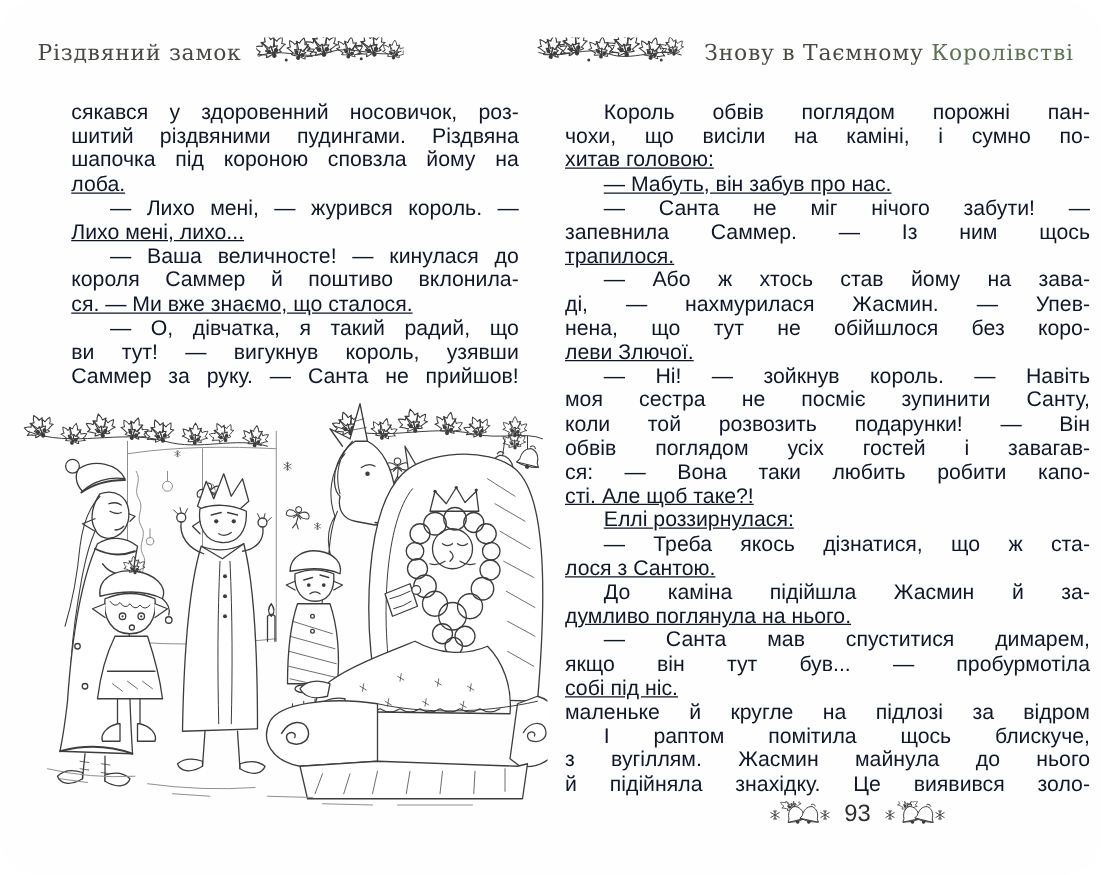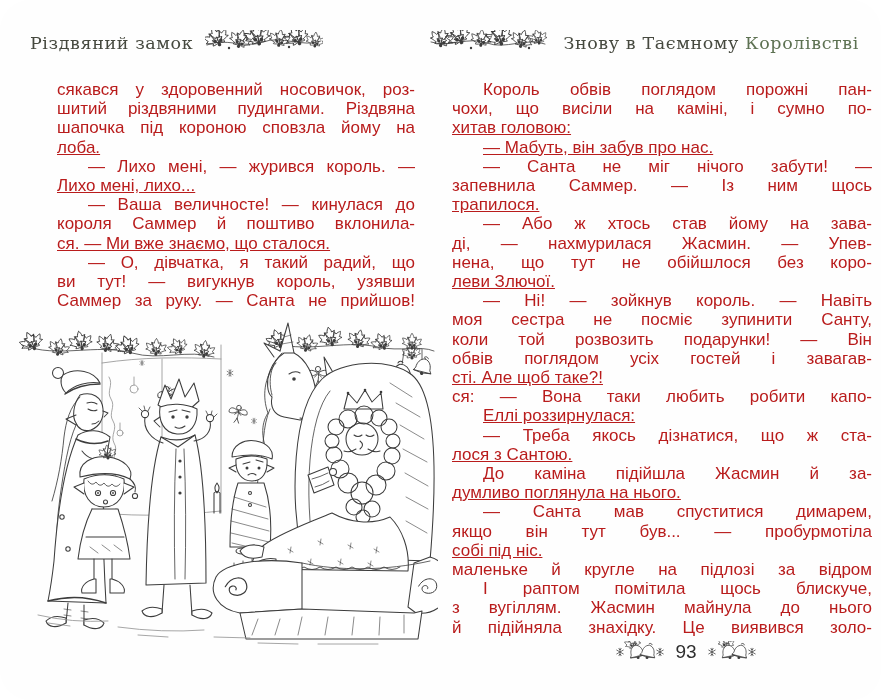--- a/index.html
+++ b/index.html
@@ -9,21 +9,21 @@
 
   
   .hdr{position:absolute;top:27px;height:32px;display:flex;align-items:center;gap:12px;
        font-family:"DejaVu Serif", serif;font-size:17.5px;letter-spacing:.6px;color:#46493f;}
   .hdr-left{left:30px;}
   .hdr-right{right:22px;gap:16px;}
   .hdr .accent{color:#5d7152;}
   .garland{width:118px;height:26px;}
 
   
-  .col{position:absolute;top:80px;font-size:17px;line-height:19.2px;color:#b91c1c;}
+  .col{position:absolute;top:80px;font-size:17px;line-height:19.2px;color:#0f172a;}
   .col-left{left:57px;width:358px;}
   .col-right{left:452px;width:420px;}
   .line{text-align:justify;text-align-last:justify;}
   .line.fin{text-align:last;text-align-last:left;text-decoration:underline;}
   .line.ind{text-indent:31px;}
 
   
   .pagenum{position:absolute;left:476px;width:420px;top:640px;height:24px;
            display:flex;align-items:center;justify-content:center;gap:9px;
            font-size:19px;color:#2e2e2e;}
@@ -136,22 +136,22 @@
       <div class="line">запевнила Саммер. — Із ним щось</div>
       <div class="line fin">трапилося.</div>
       <div class="line ind">— Або ж хтось став йому на зава-</div>
       <div class="line">ді, — нахмурилася Жасмин. — Упев-</div>
       <div class="line">нена, що тут не обійшлося без коро-</div>
       <div class="line fin">леви Злючої.</div>
       <div class="line ind">— Ні! — зойкнув король. — Навіть</div>
       <div class="line">моя сестра не посміє зупинити Санту,</div>
       <div class="line">коли той розвозить подарунки! — Він</div>
       <div class="line">обвів поглядом усіх гостей і завагав-</div>
+      <div class="line">ся: — Вона таки любить робити капо-</div>
       <div class="line fin">сті. Але щоб таке?!</div>
-      <div class="line">ся: — Вона таки любить робити капо-</div>
       <div class="line ind fin">Еллі роззирнулася:</div>
       <div class="line ind">— Треба якось дізнатися, що ж ста-</div>
       <div class="line fin">лося з Сантою.</div>
       <div class="line ind">До каміна підійшла Жасмин й за-</div>
       <div class="line fin">думливо поглянула на нього.</div>
       <div class="line ind">— Санта мав спуститися димарем,</div>
       <div class="line">якщо він тут був... — пробурмотіла</div>
       <div class="line fin">собі під ніс.</div>
       <div class="line">маленьке й кругле на підлозі за відром</div>
       <div class="line ind">І раптом помітила щось блискуче,</div>

